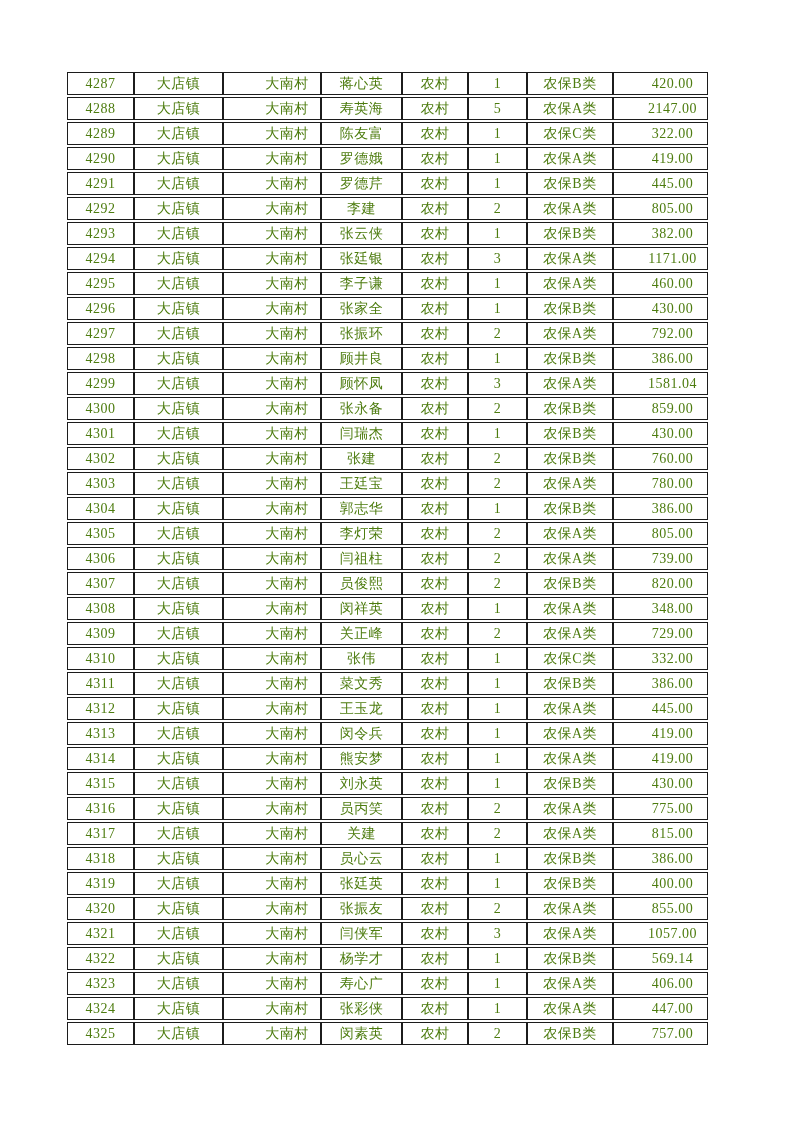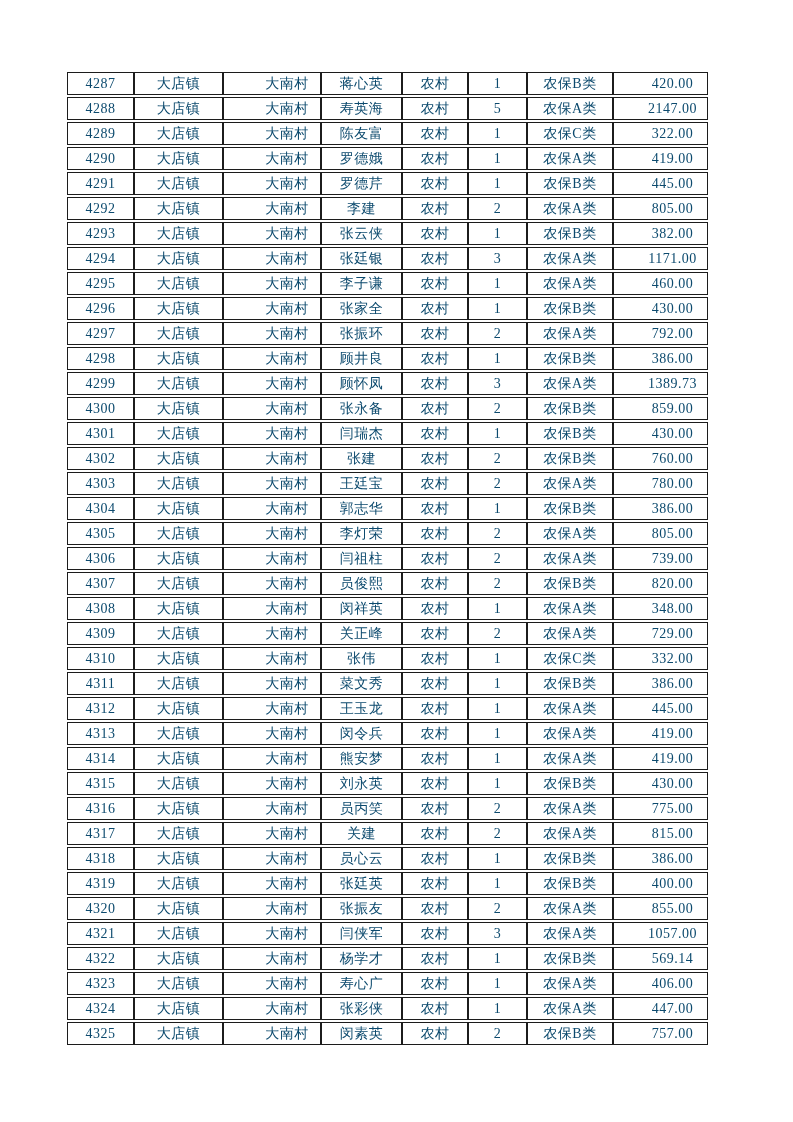--- a/index.html
+++ b/index.html
@@ -7,21 +7,21 @@
     padding: 0;
     background: #ffffff;
   }
   .page {
     position: relative;
     width: 793px;
     height: 1122px;
     background: #ffffff;
     overflow: hidden;
     font-family: "Liberation Serif", "DejaVu Serif", serif;
-    color: #0c4a6e;
+    color: #4d7c0f;
   }
   .payment-table {
     position: absolute;
     left: 67px;
     top: 72px;
     width: 652px;
   }
   .row {
     display: flex;
     margin-bottom: 2px;
@@ -174,21 +174,21 @@
         <div class="cell c7">386.00</div>
       </div>
       <div class="row">
         <div class="cell c0">4299</div>
         <div class="cell c1">大店镇</div>
         <div class="cell c2">大南村</div>
         <div class="cell c3">顾怀凤</div>
         <div class="cell c4">农村</div>
         <div class="cell c5">3</div>
         <div class="cell c6">农保A类</div>
-        <div class="cell c7">1389.73</div>
+        <div class="cell c7">1581.04</div>
       </div>
       <div class="row">
         <div class="cell c0">4300</div>
         <div class="cell c1">大店镇</div>
         <div class="cell c2">大南村</div>
         <div class="cell c3">张永备</div>
         <div class="cell c4">农村</div>
         <div class="cell c5">2</div>
         <div class="cell c6">农保B类</div>
         <div class="cell c7">859.00</div>

